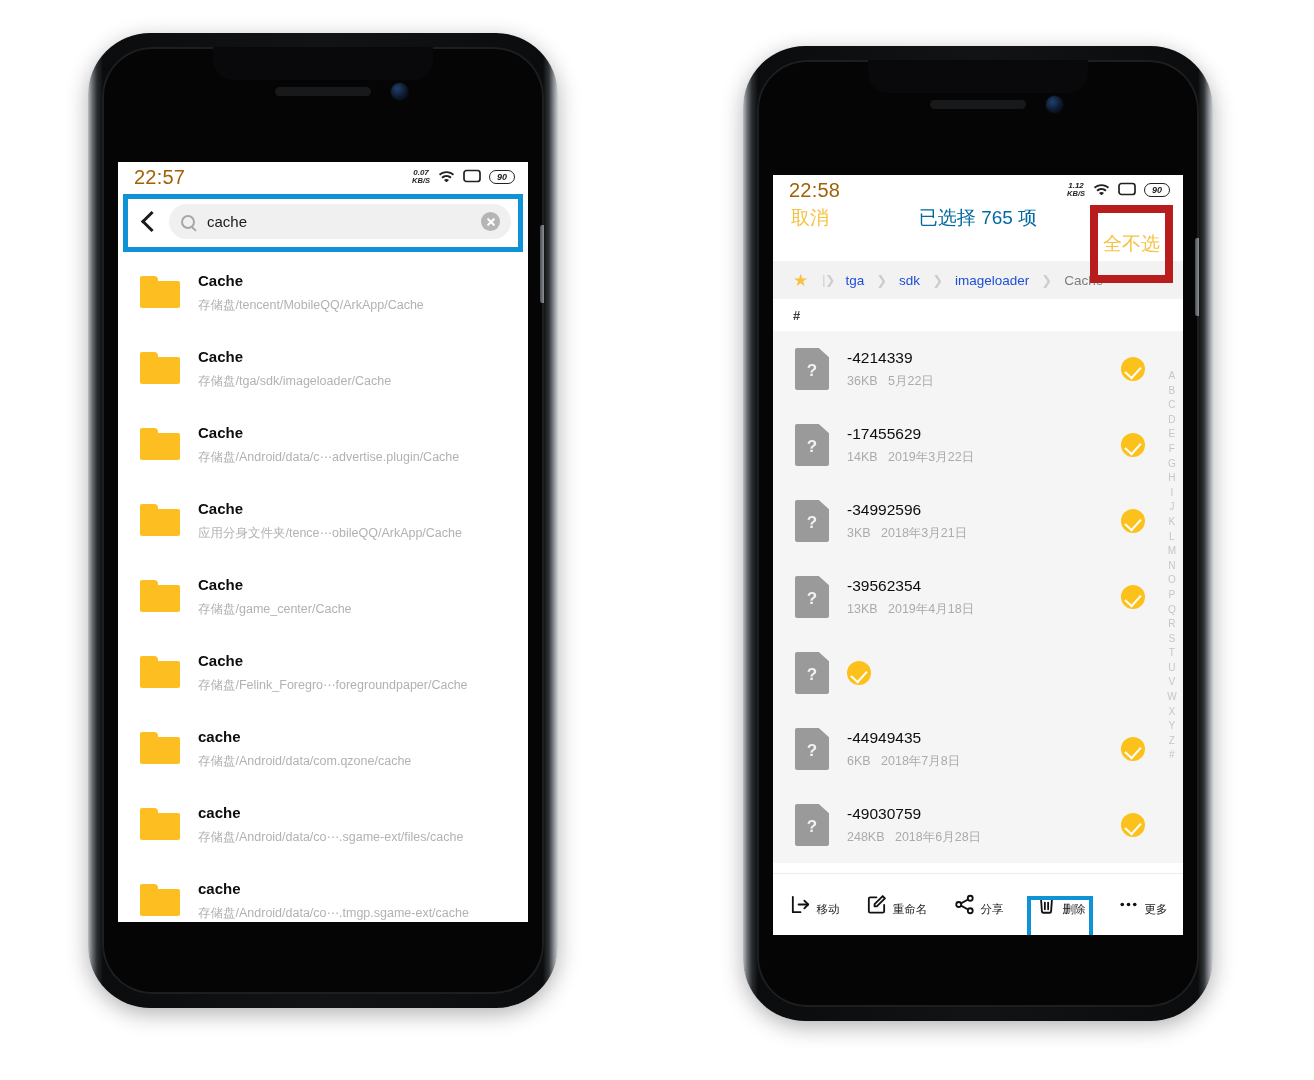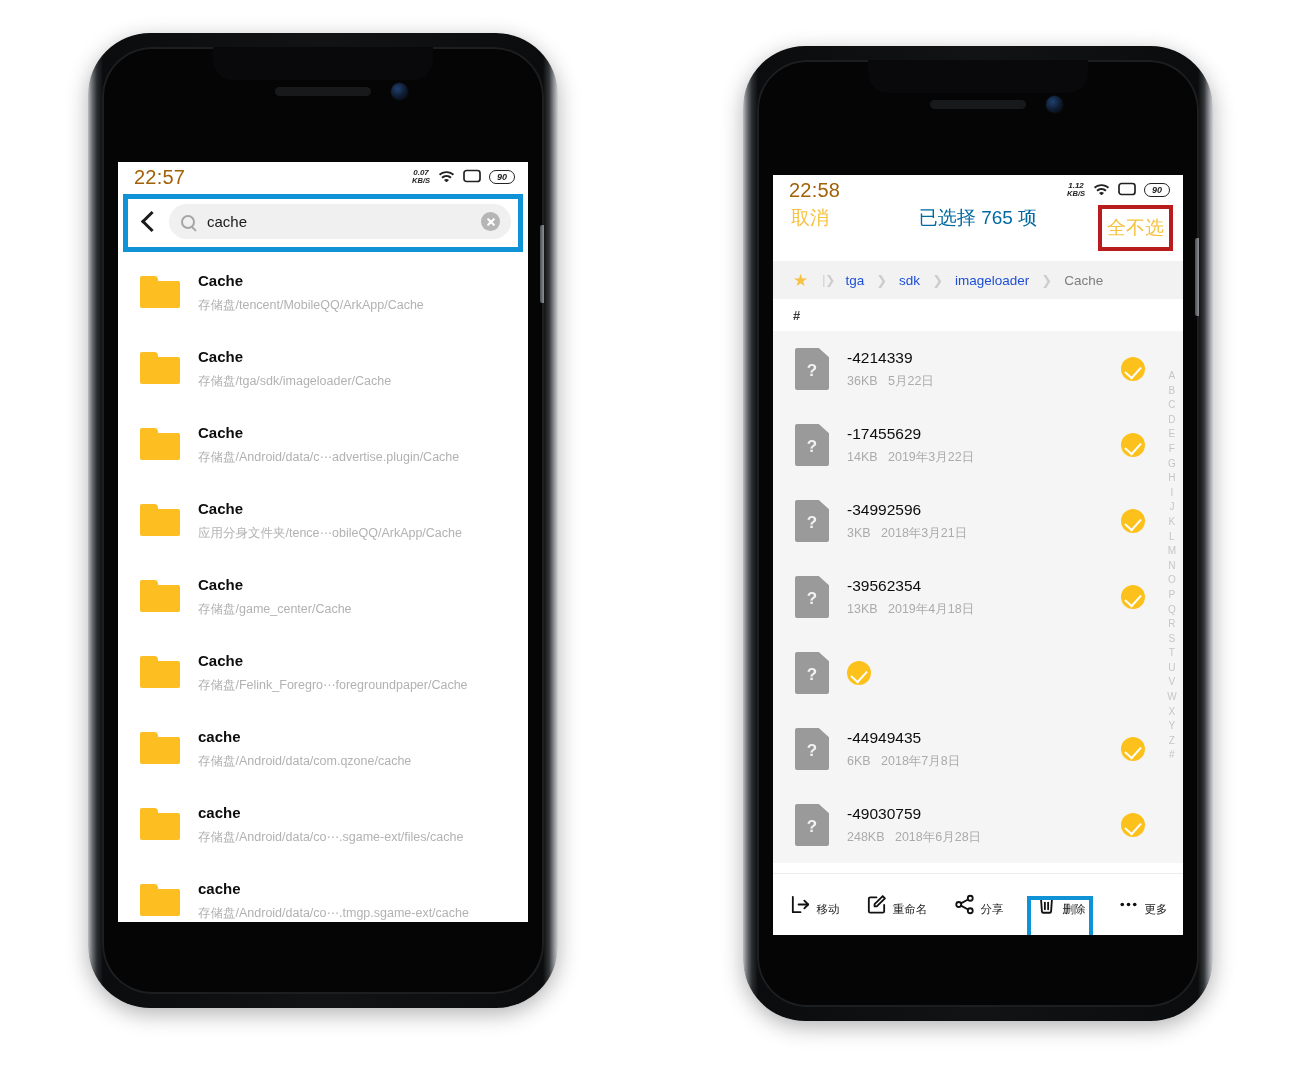--- a/index.html
+++ b/index.html
@@ -141,21 +141,21 @@
   .sel-header {
     height: 56px; display: flex; align-items: flex-start; padding: 0 10px 0 18px;
     background:#fff; position: relative;
   }
   .sel-cancel { font-size: 19px; color: #f5c242; font-weight: 500; }
   .sel-title {
     position: absolute; left: 0; right: 0; text-align: center;
     font-size: 19px; color: #0369a1; pointer-events: none;
   }
   .sel-none-wrap {
-    margin-left: auto; border: 4px solid #b91c1c; padding: 6px 5px; position: relative; z-index: 2;
+    margin-left: auto; border: 8px solid #b91c1c; padding: 18px 5px; position: relative; z-index: 2;
   }
   .sel-none { font-size: 19px; color: #f5c242; font-weight: 500; }
 
   
   .crumbs {
     height: 38px; background:#f2f2f2; display:flex; align-items:center;
     padding: 0 10px 0 20px; gap: 0px;
   }
   .star { color:#f5c242; font-size: 17px; line-height: 1; }
   .crumb-sep { color:#cdcdcd; font-size: 13px; padding: 0 12px; }

